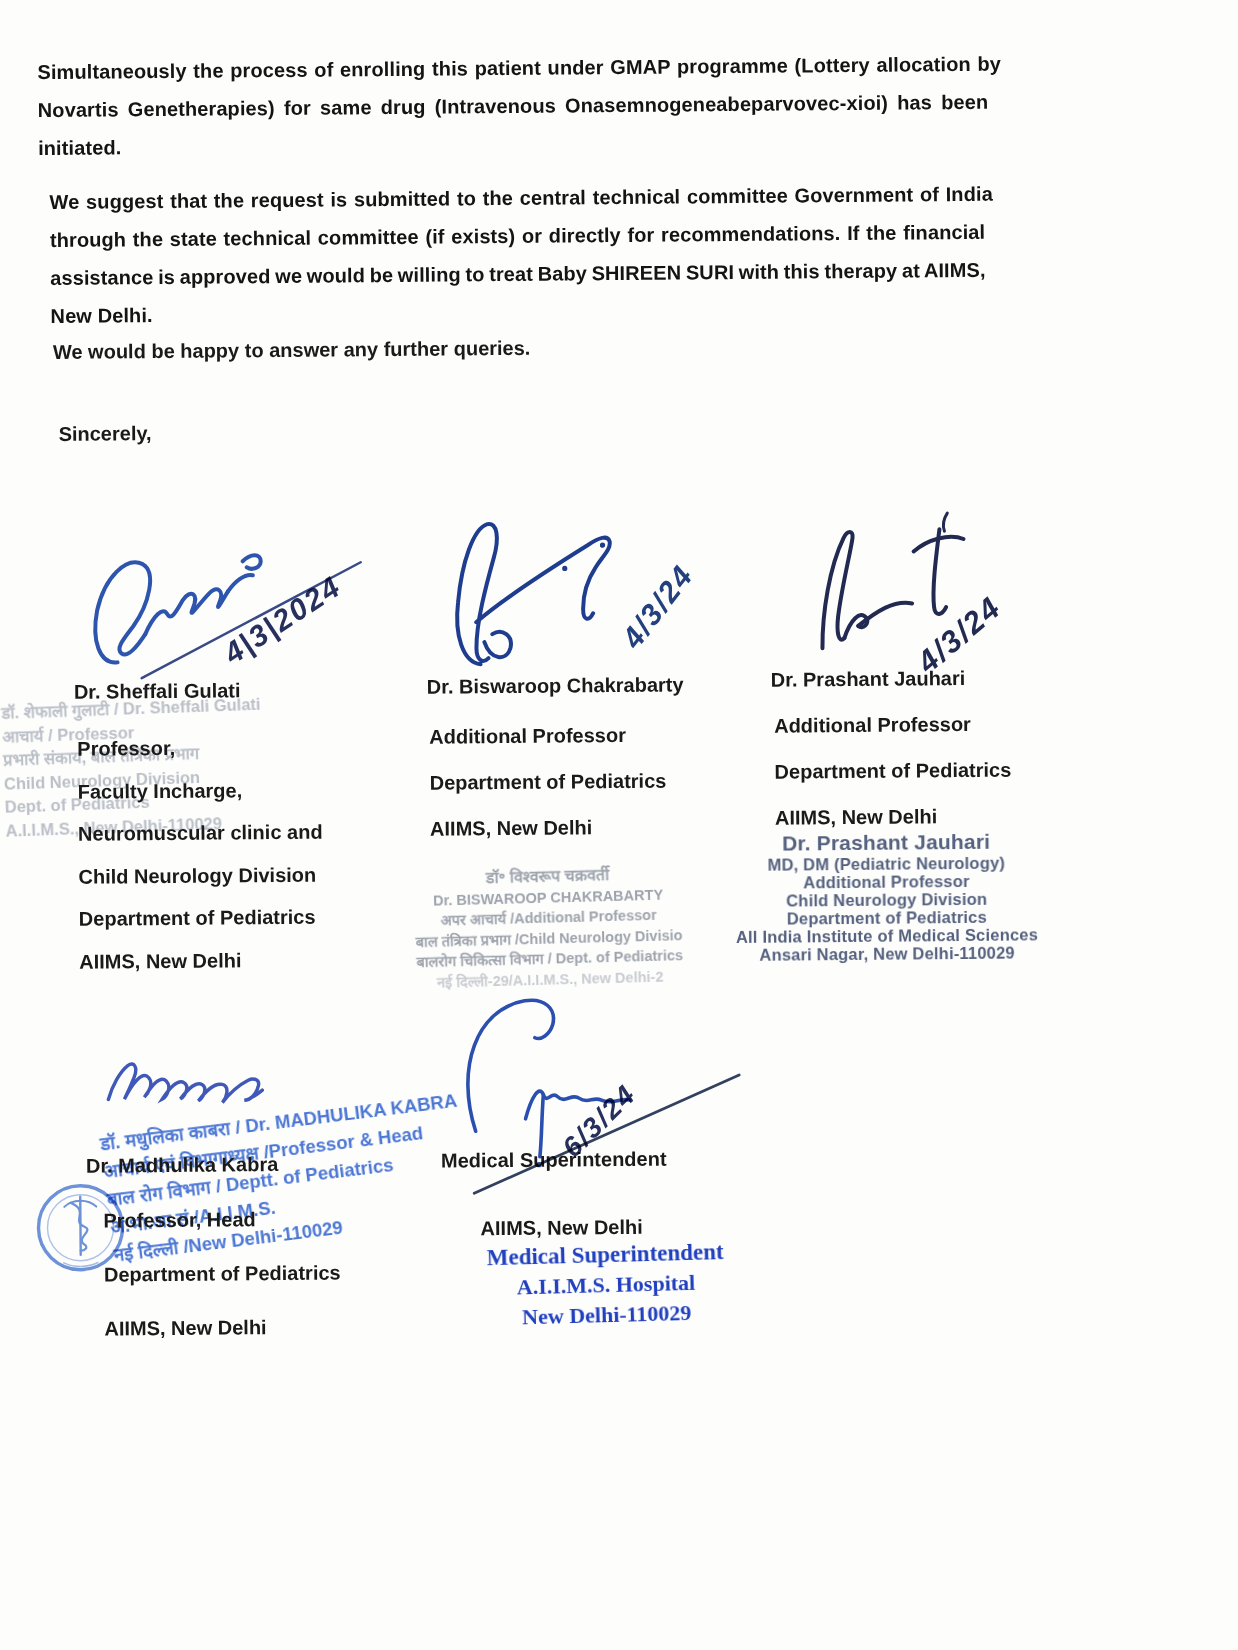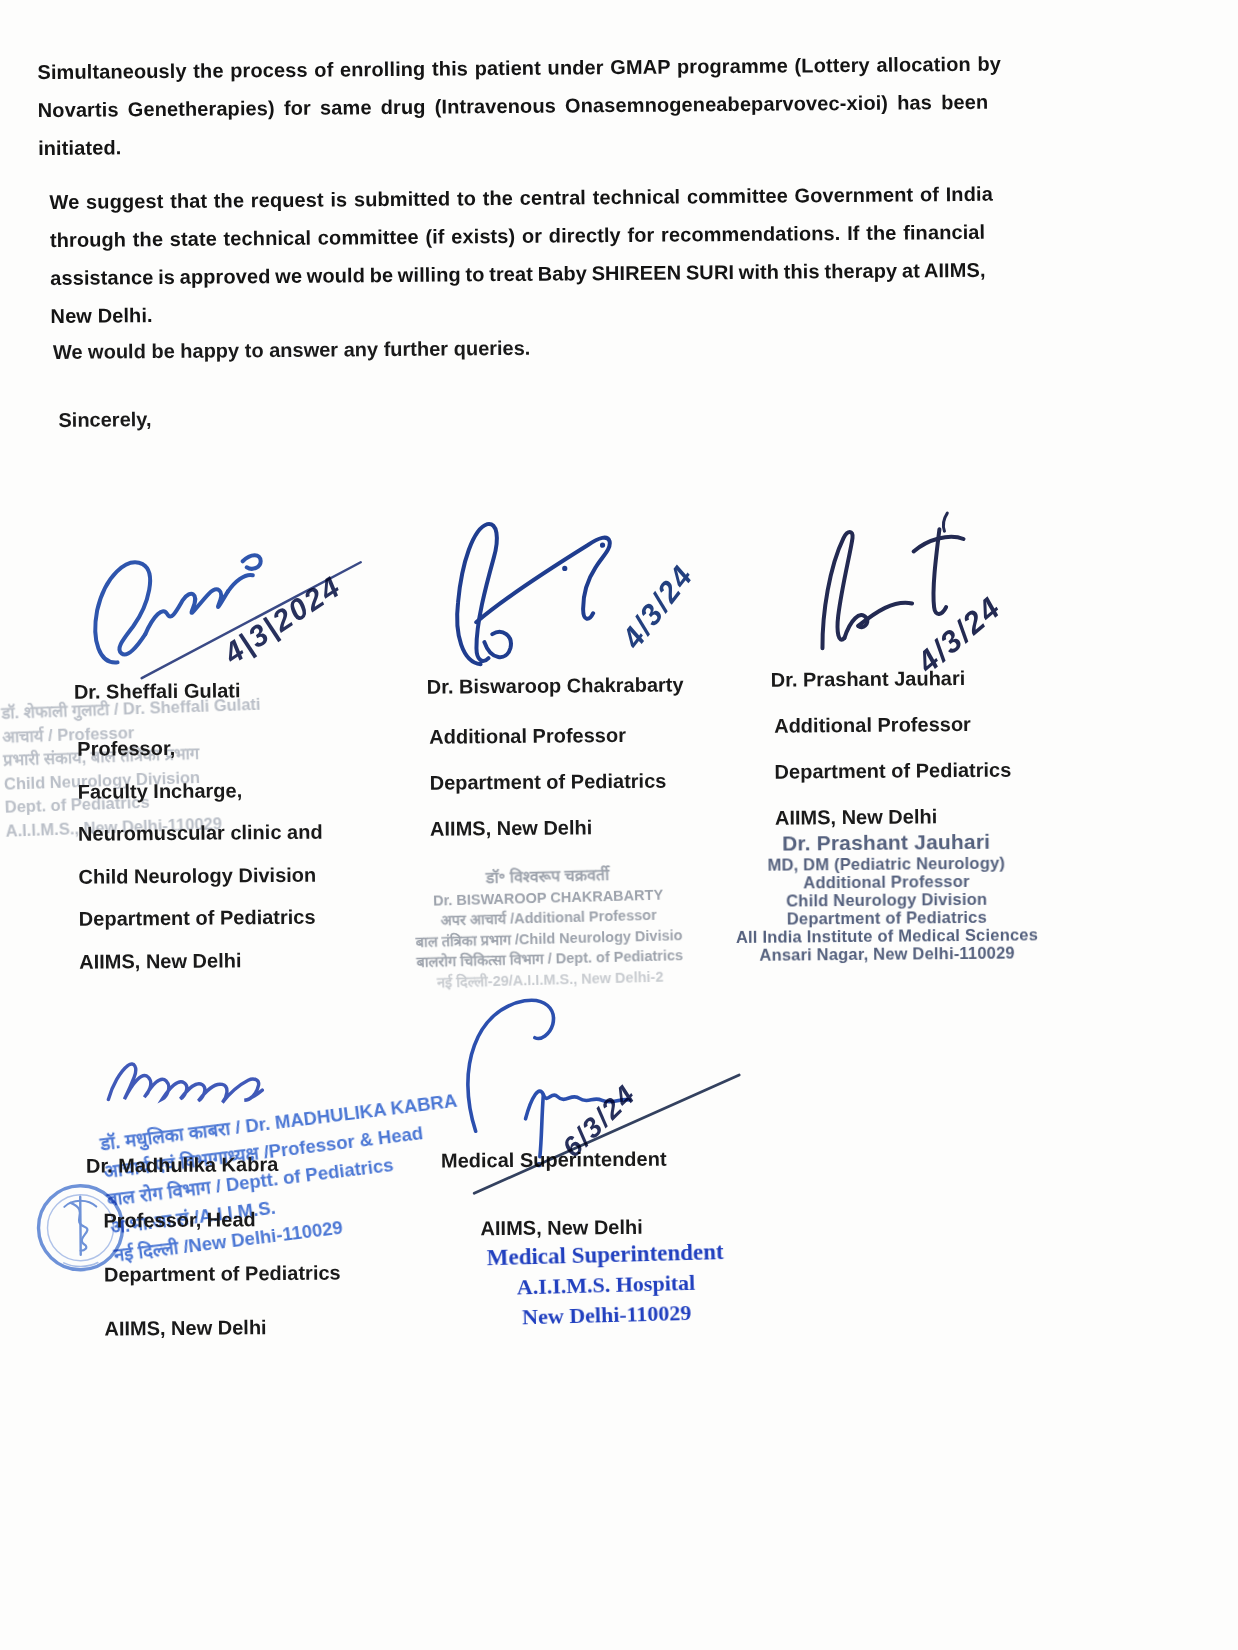--- a/index.html
+++ b/index.html
@@ -58,21 +58,21 @@
     </div>
 
     <div class="bodytext" style="left:55px;top:178px;">
       <div class="bl ws2">We suggest that the request is submitted to the central technical committee Government of India</div>
       <div class="bl ws2">through the state technical committee (if exists) or directly for recommendations. If the financial</div>
       <div class="bl ws3">assistance is approved we would be willing to treat Baby SHIREEN SURI with this therapy at AIIMS,</div>
       <div class="bl">New Delhi.</div>
     </div>
 
     <div class="typedline" style="left:57px;top:336px;">We would be happy to answer any further queries.</div>
-    <div class="typedline" style="left:62px;top:404px;">Sincerely,</div>
+    <div class="typedline" style="left:62px;top:418px;">Sincerely,</div>
 
     <div class="stamp stamp-gulati">
       <div>डॉ. शेफाली गुलाटी / Dr. Sheffali Gulati</div>
       <div>आचार्य / Professor</div>
       <div>प्रभारी संकाय, बाल तंत्रिका प्रभाग</div>
       <div>Child Neurology Division</div>
       <div>Dept. of Pediatrics</div>
       <div>A.I.I.M.S., New Delhi-110029</div>
     </div>
 

